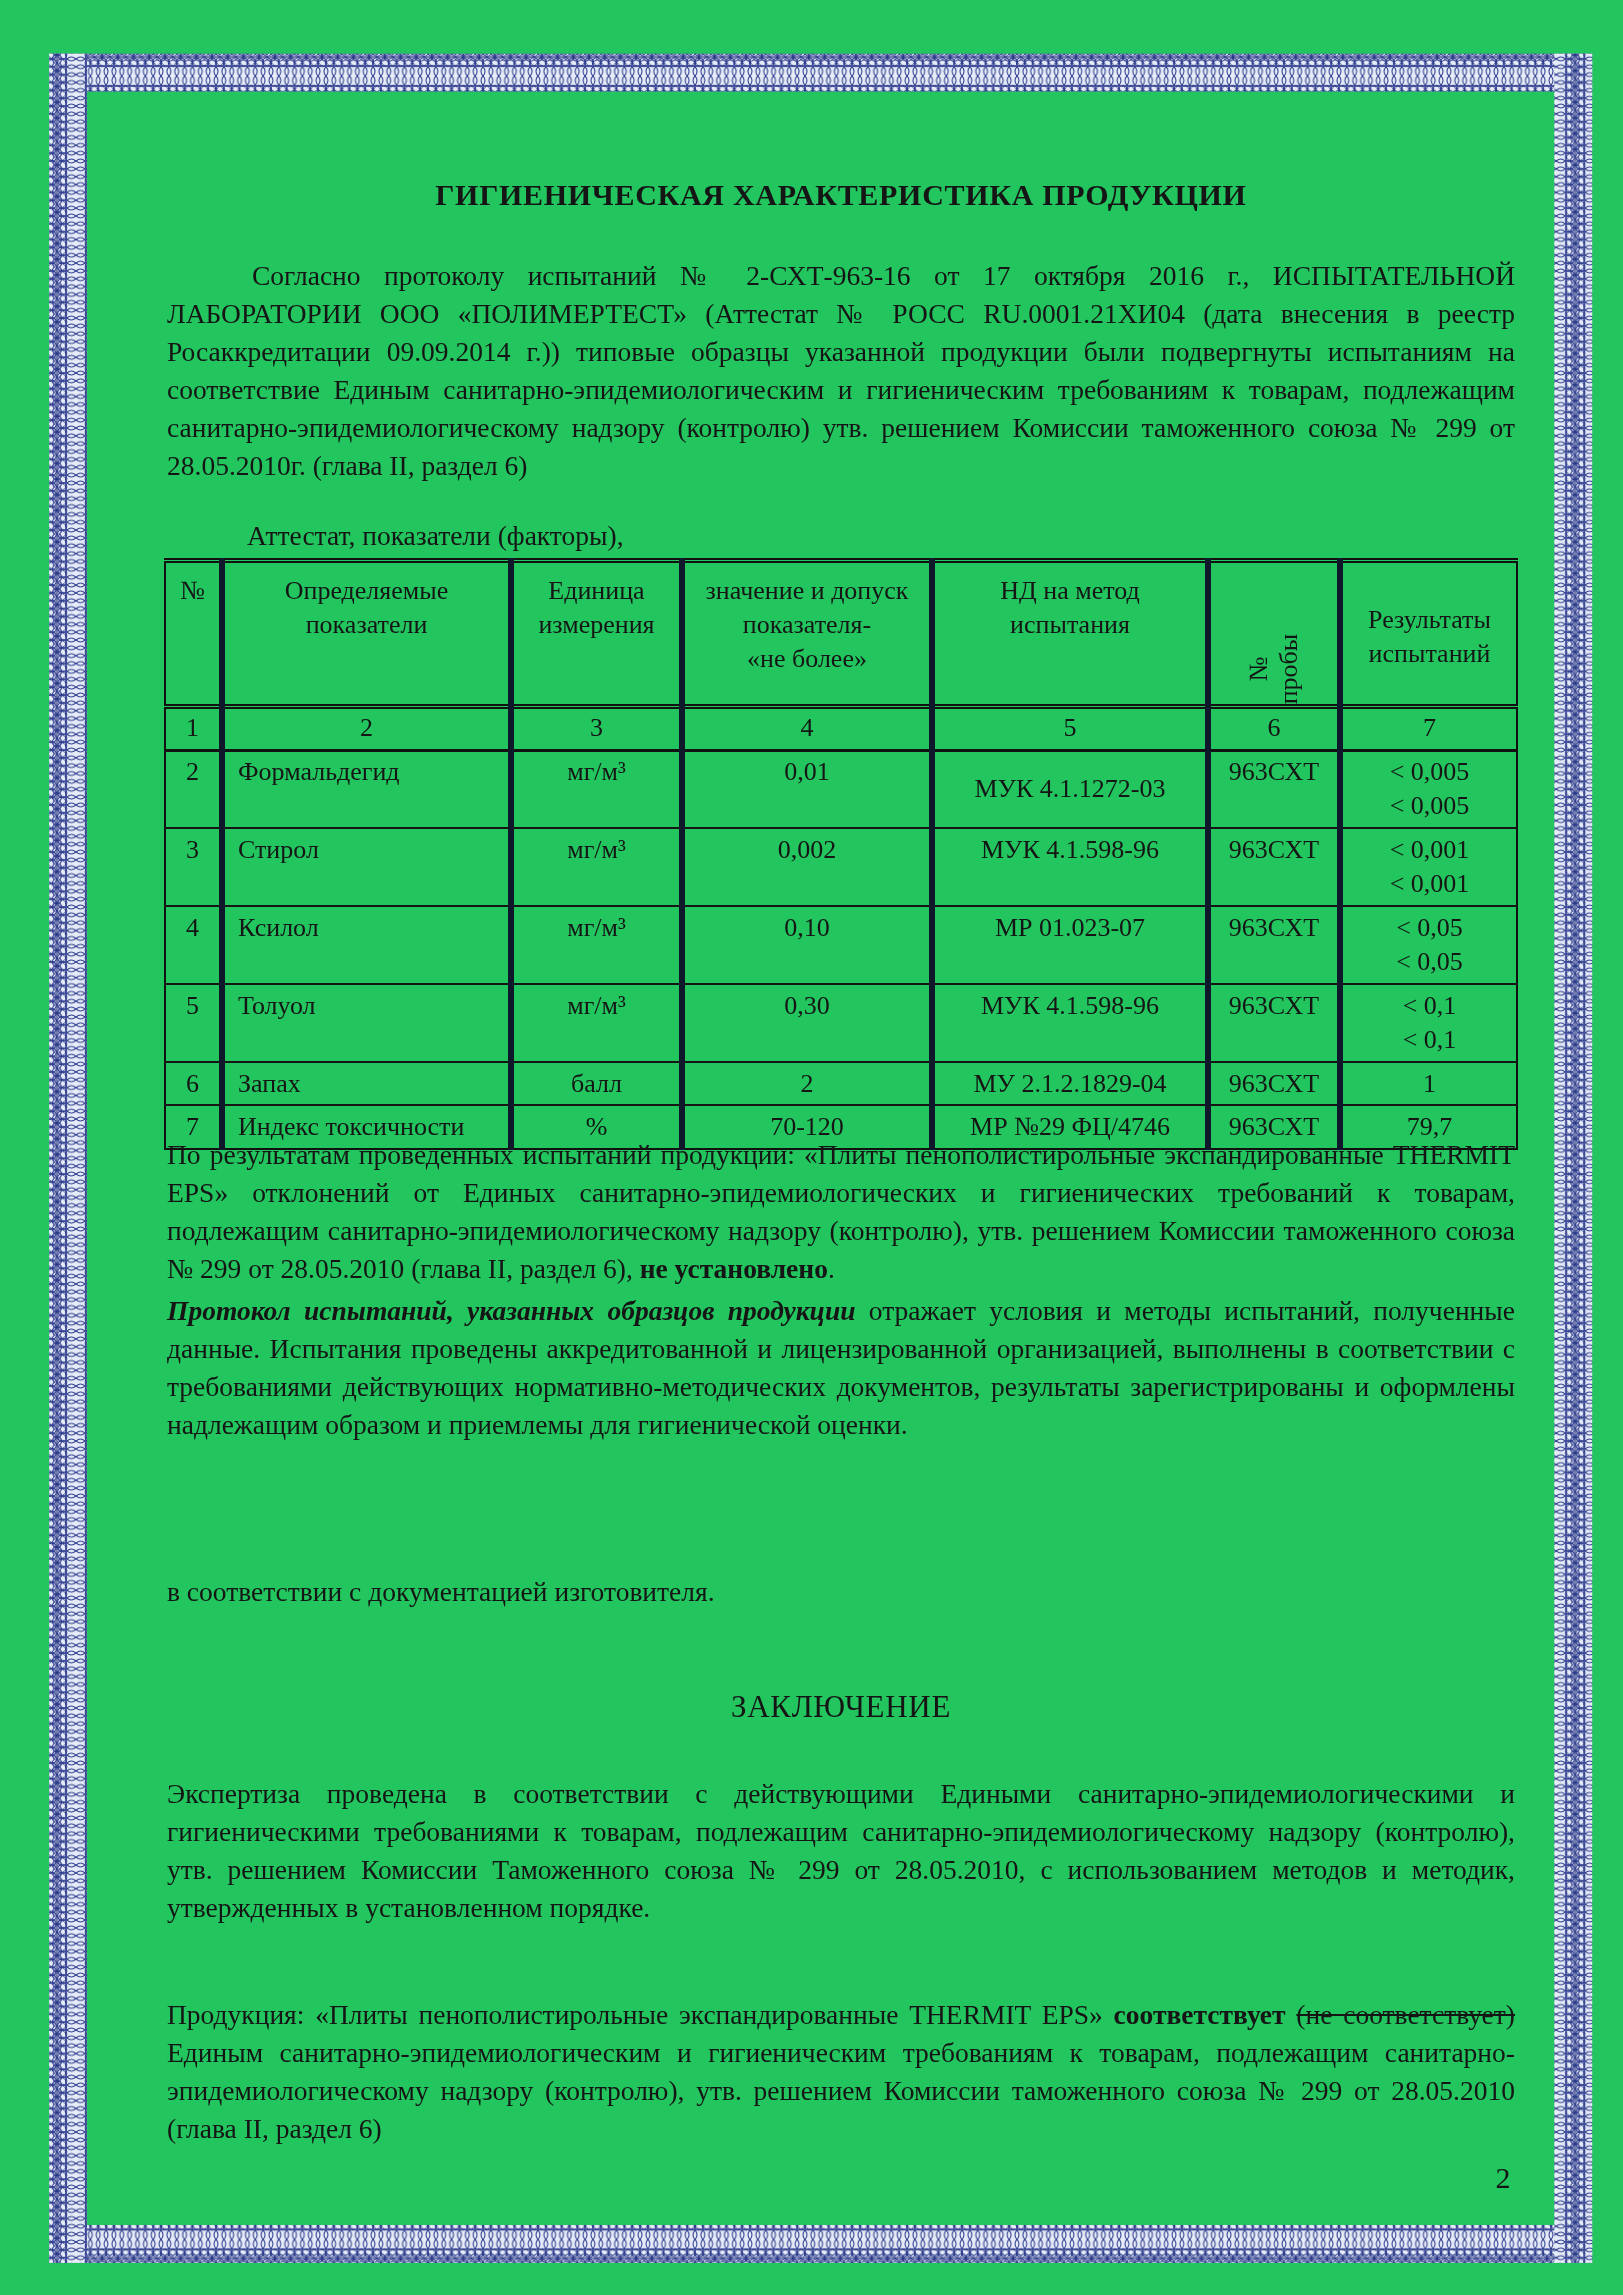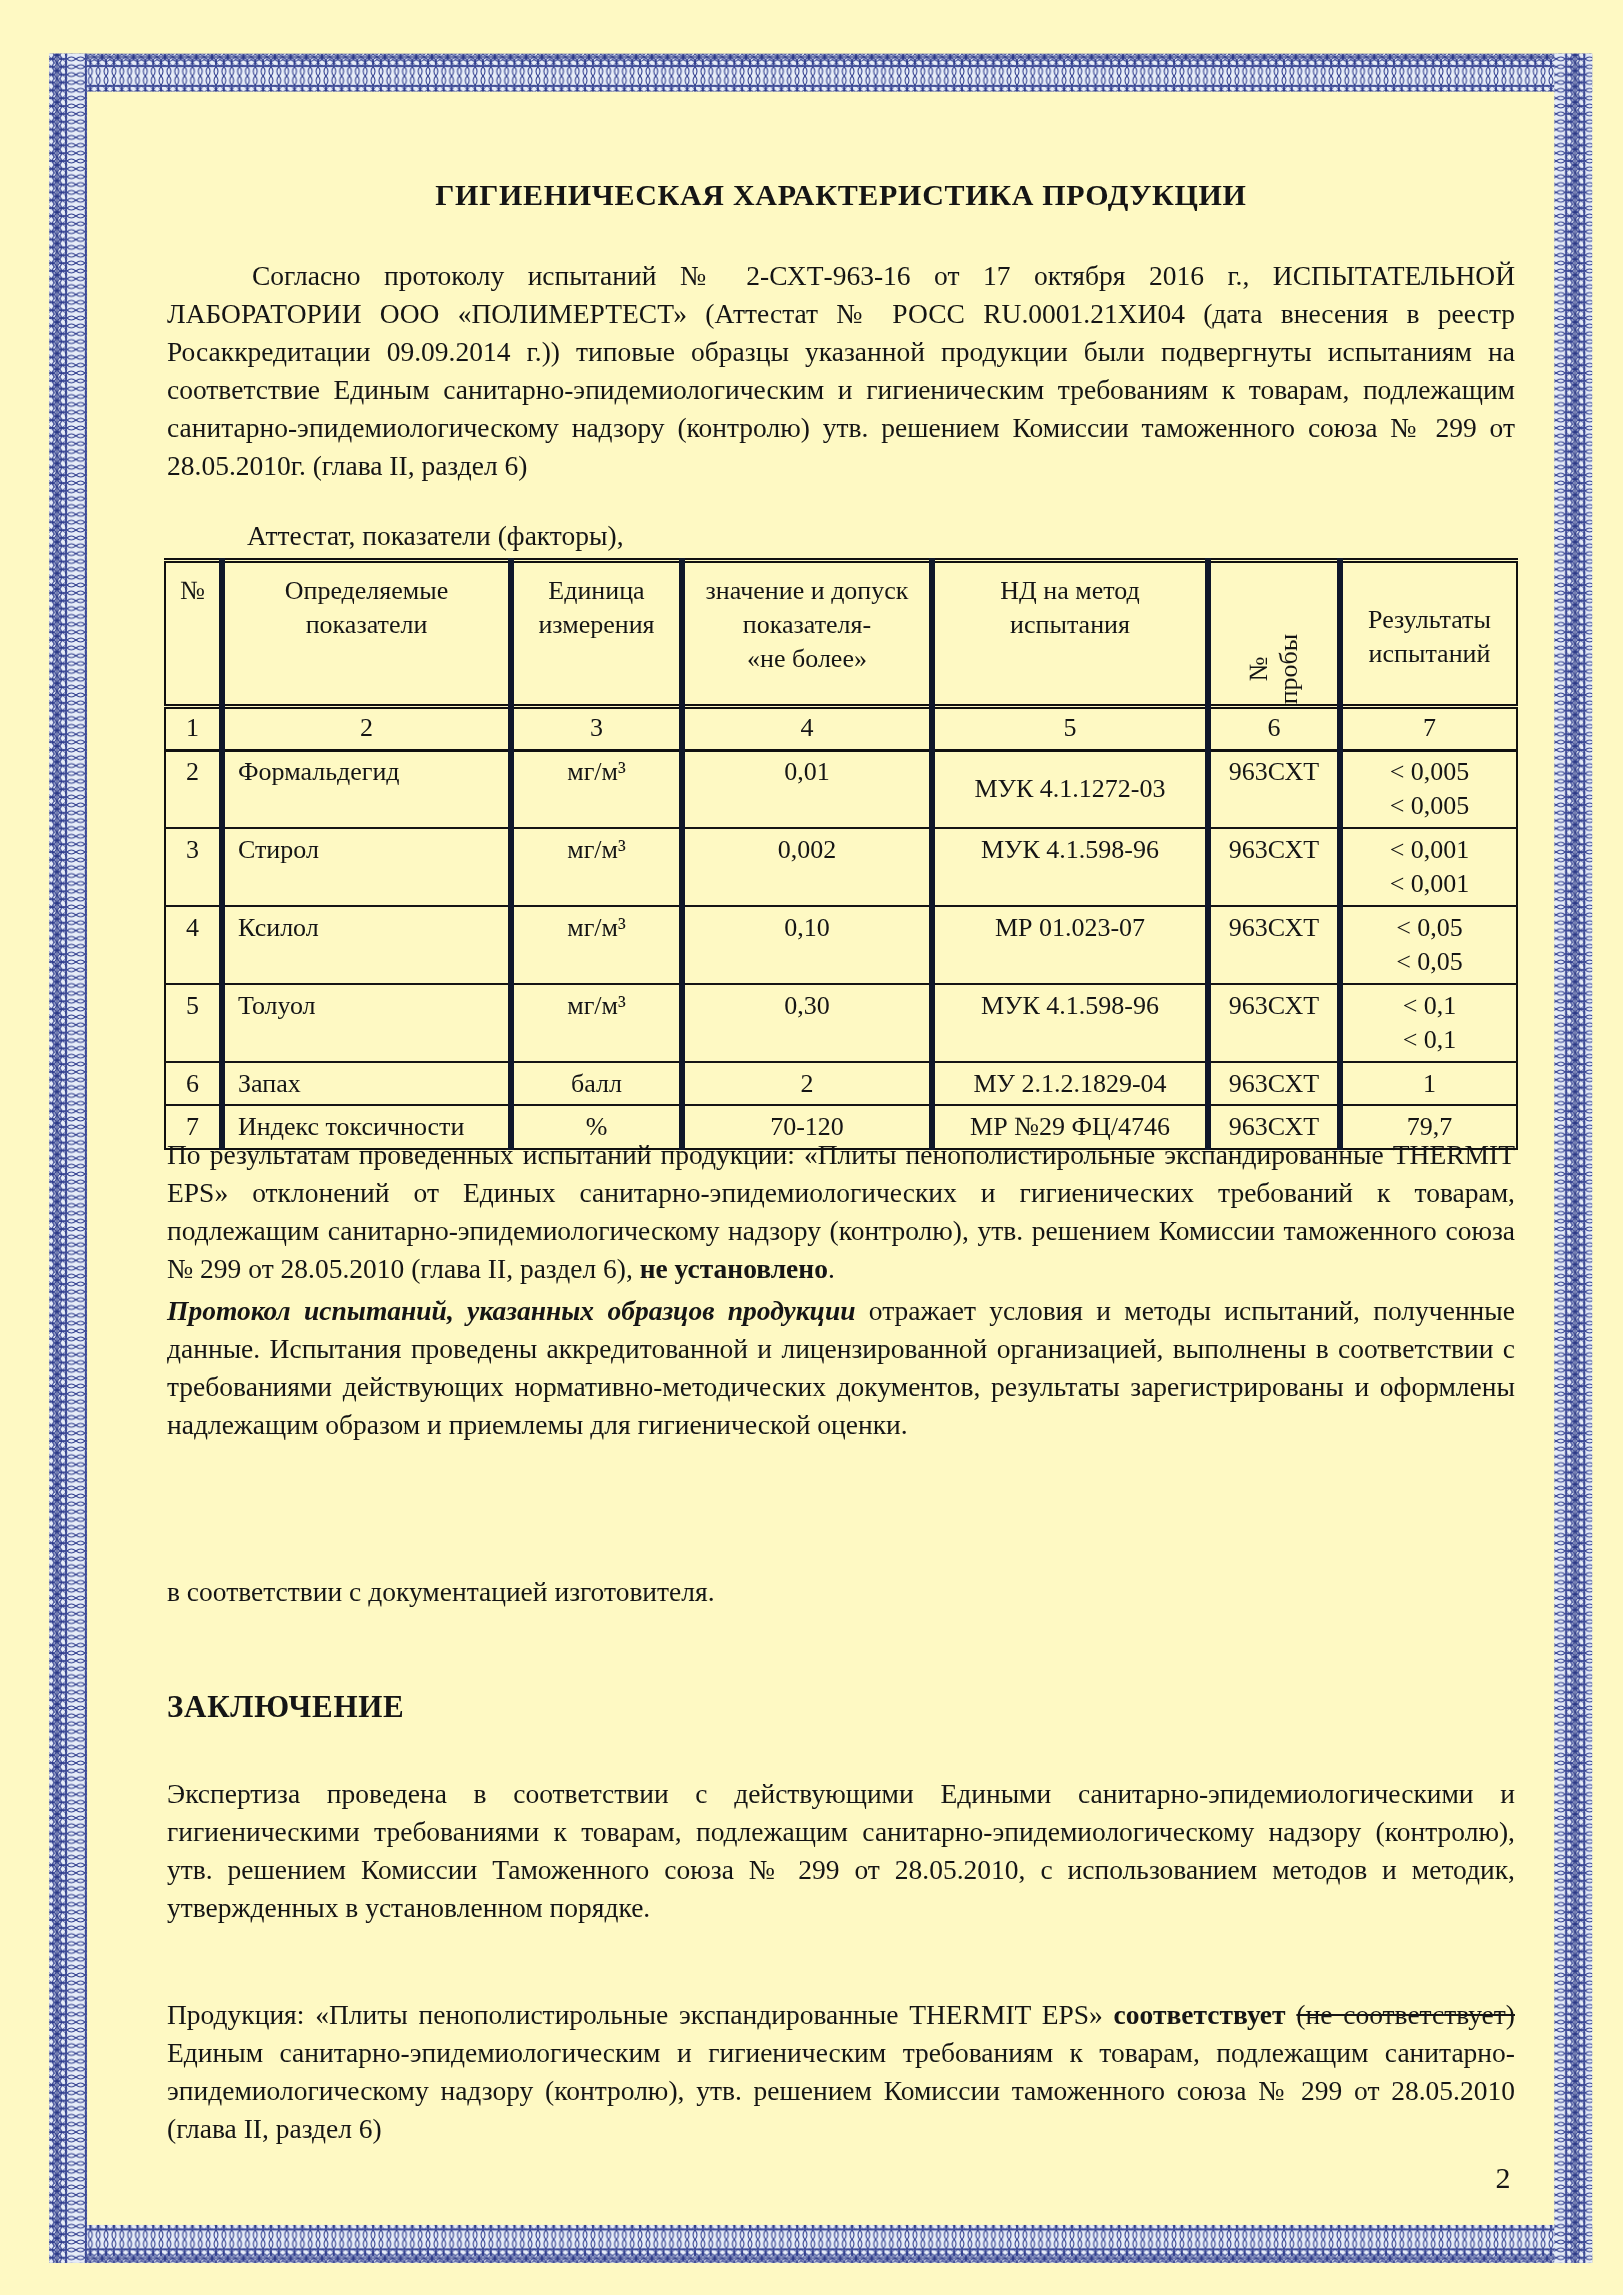--- a/index.html
+++ b/index.html
@@ -1,19 +1,19 @@
 <!DOCTYPE html>
 <html style="font-size:10.5px"><head>
 <meta charset="utf-8">
 <style>
   html,body{margin:0;padding:0;background:#9a9a9a;}
   .page{
     position:relative;
     width:1623px;height:2295px;
-    background:#fef9c3;
+    background:#22c55e;
     font-family:"Liberation Serif","DejaVu Serif",serif;
     color:#151515;
     overflow:hidden;
     margin:0 auto;
   }
   .frame{position:absolute;left:0;top:0;}
   .block{position:absolute;left:167px;width:1348px;}
   .title{
     top:178px;text-align:center;
     font-size:30px;font-weight:bold;letter-spacing:0.7px;
@@ -49,21 +49,21 @@
   .vert{
     display:inline-block;transform:rotate(-90deg);
     line-height:30px;white-space:nowrap;margin-top:31px;
   }
   .vert span{display:block;text-align:center;}
   .r2{height:73px;} .r3{height:72px;} .r4{height:71px;}
   .r5{height:72px;} .r6{height:34px;} .r7{height:34px;}
   .results-p{top:1136px;}
   .protocol-p{top:1292px;}
   .conditions{top:1571px;font-size:27.5px;line-height:41px;text-align:left;}
-  .conclusion{top:1689px;text-align:left;font-size:31px;font-weight:bold;letter-spacing:0.7px;}
+  .conclusion{top:1689px;text-align:center;font-size:31px;font-weight:normal;letter-spacing:0.7px;}
   .expertise-p{top:1775px;}
   .production-p{top:1996px;}
   .pagenum{position:absolute;left:1477px;top:2161px;font-size:30px;width:52px;text-align:center;}
   .b{font-weight:bold;}
   .bi{font-weight:bold;font-style:italic;}
   .bs{font-weight:normal;text-decoration:line-through;}
 </style>
 </head>
 <body>
 

